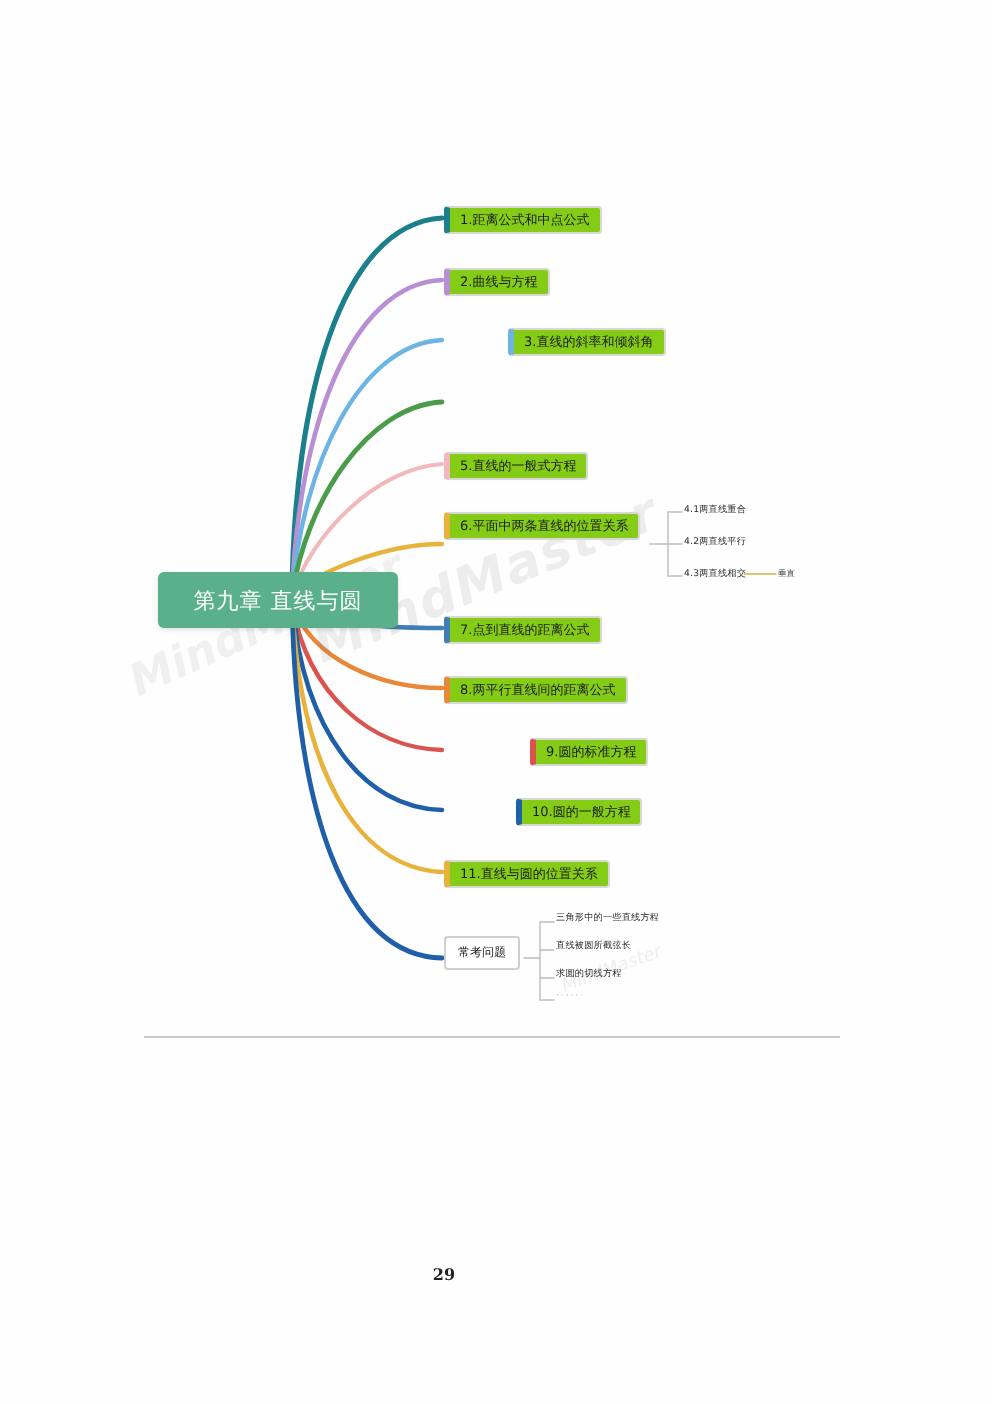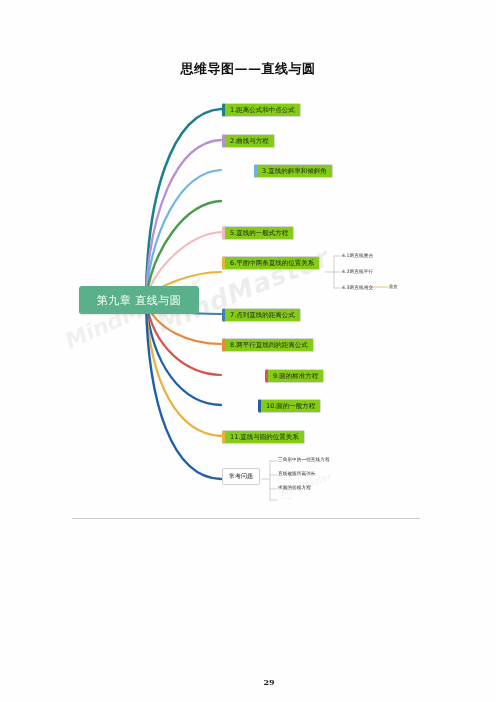--- a/index.html
+++ b/index.html
@@ -159,36 +159,34 @@
     position: absolute;
     left: 72px;
     top: 518px;
     width: 348px;
     height: 1px;
     background: #c9c9c9;
   }
   #page-number {
     position: absolute;
     left: 0;
-    top: 677px;
+    top: 632px;
     width: 444px;
     text-align: center;
     font-size: 8px;
     font-weight: bold;
     color: #222;
     font-family: "DejaVu Serif", "Liberation Serif", serif;
-    padding-left: 47px;
   }
 </style>
 </head>
 <body>
 
 <div id="page">
 
-  <div id="doc-title">思维导图——直线与圆</div>
 
   <svg id="mindmap-svg" viewBox="0 0 496 702" xmlns="http://www.w3.org/2000/svg">
     <g fill="none" stroke-linecap="round">
 
       <path d="M146,298 C147,200 170,112 221,109" stroke="#1b7f8c" stroke-width="2.6"></path>
 
       <path d="M146,298 C149,215 175,142 221,140" stroke="#b98fd4" stroke-width="2.3"></path>
 
       <path d="M146,298 C151,232 180,172 221,170" stroke="#6cb4e4" stroke-width="2.2"></path>
 

